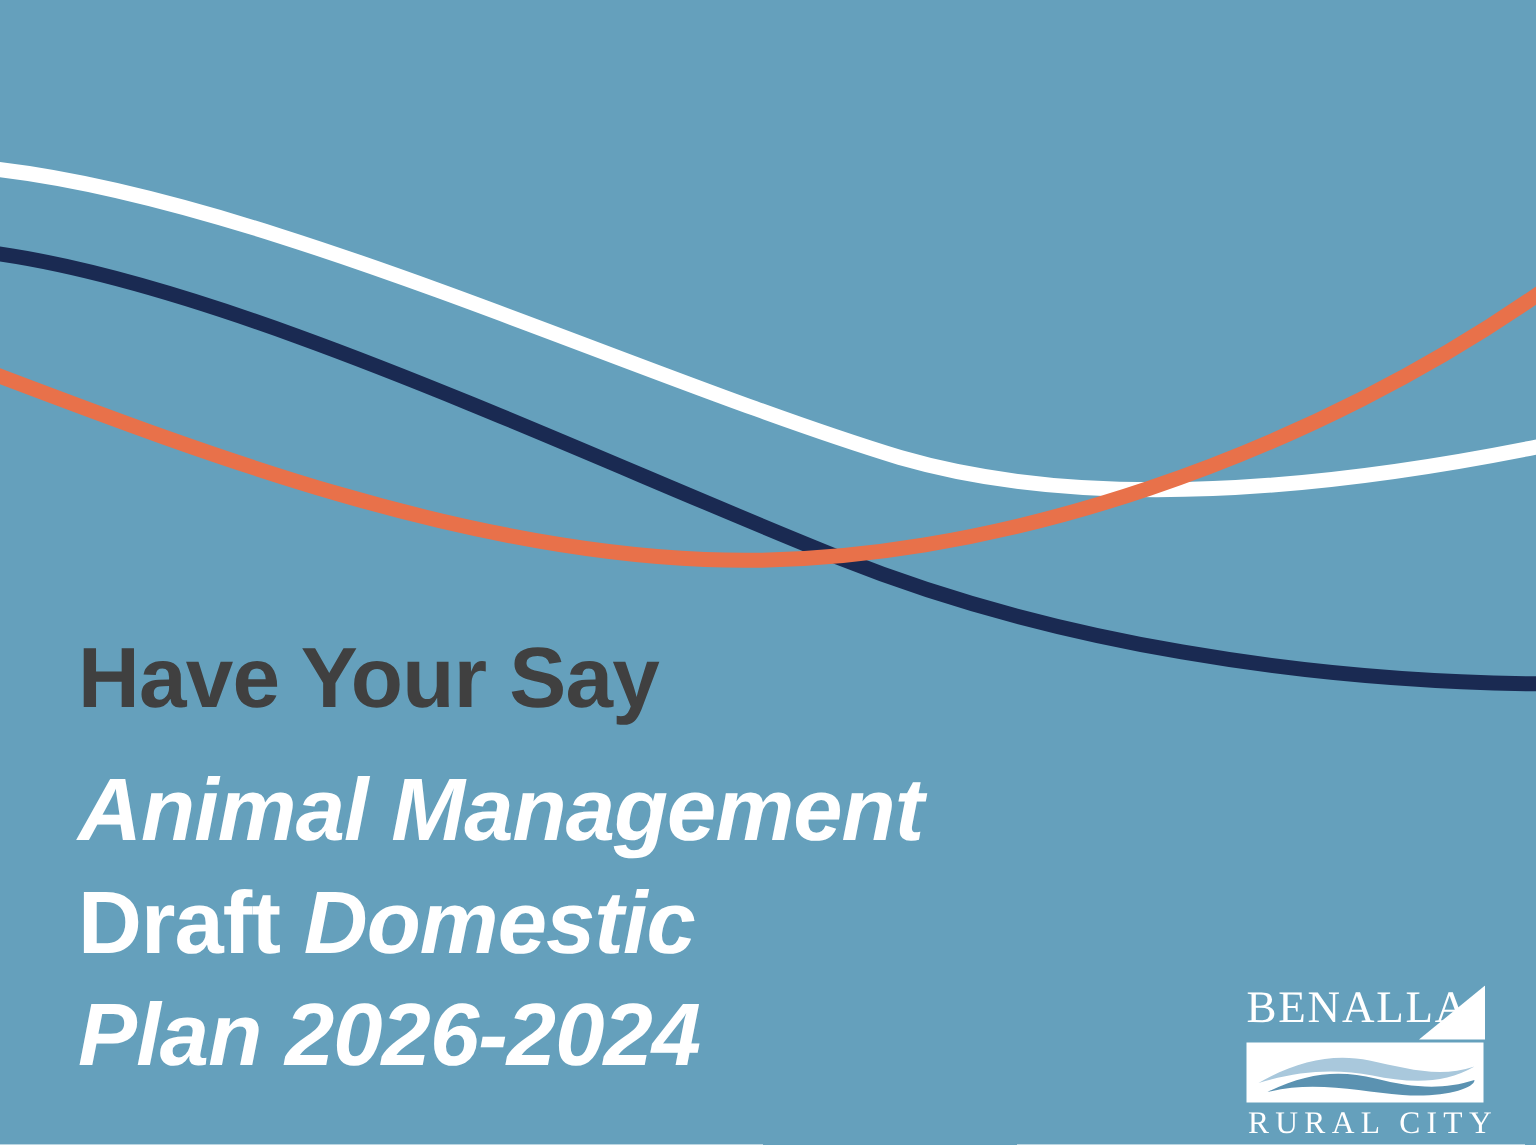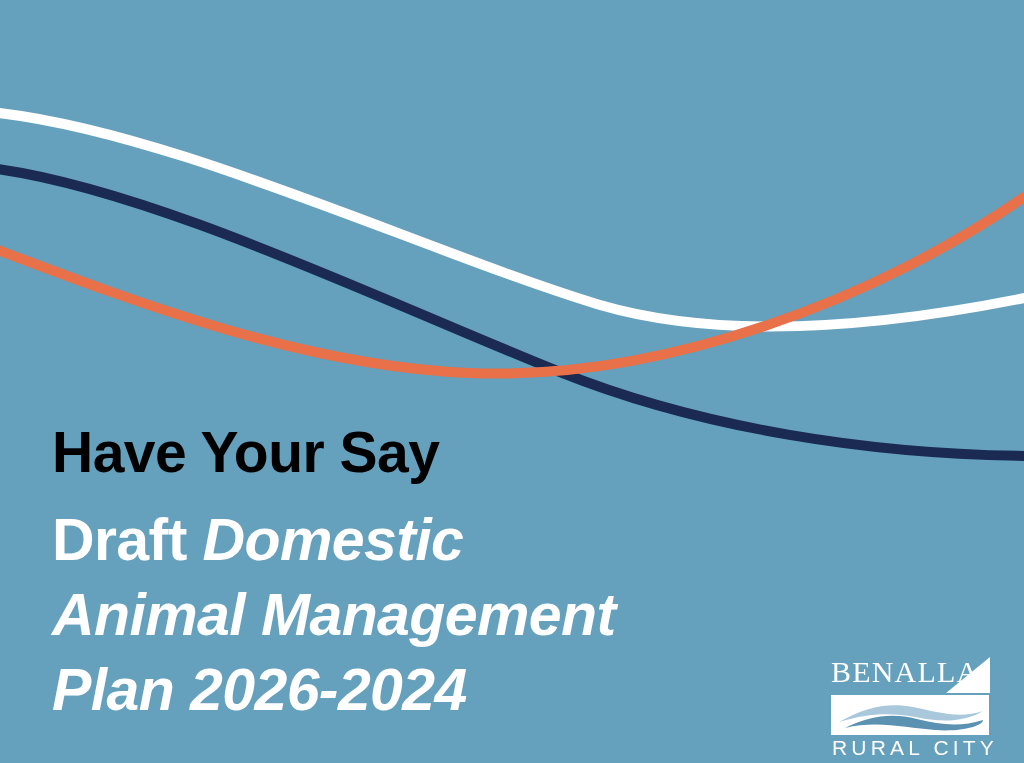--- a/index.html
+++ b/index.html
@@ -24,21 +24,21 @@
   }
   .text-block {
     position: absolute;
     left: 52px;
     top: 424px;
     z-index: 5;
   }
   #eyebrow {
     font-size: 57px;
     font-weight: bold;
-    color: #000000;
+    color: #404040;
     line-height: 1.0;
     letter-spacing: -0.5px;
     margin: 0 0 22px 0;
     white-space: nowrap;
   }
   #title {
     font-size: 59px;
     font-weight: bold;
     color: #ffffff;
     line-height: 1.27;
@@ -84,21 +84,21 @@
     height: 40px;
     background: #ffffff;
   }
   #logo-waves-svg { display: block; width: 158px; height: 40px; }
   #logo-subtitle {
     position: absolute;
     left: 8px;
     top: 80px;
     width: 158px;
     text-align: center;
-    font-family: Liberation Sans, sans-serif;
+    font-family: Liberation Serif, serif;
     font-size: 21px;
     line-height: 24px;
     color: #ffffff;
     letter-spacing: 4.2px;
     white-space: nowrap;
   }
 </style>
 </head>
 <body>
 
@@ -106,22 +106,22 @@
 
   <svg id="bg-canvas" viewBox="0 0 1024 763" preserveAspectRatio="none">
     <path id="curve-white" fill="none" stroke-linecap="round" d="M -10 112 C 170 130, 420 250, 600 305 C 700 334, 840 336, 1034 296" stroke="#ffffff" stroke-width="10"></path>
     <path id="curve-navy" fill="none" stroke-linecap="round" d="M -10 168 C 150 188, 380 300, 560 372 C 700 428, 870 455, 1034 456" stroke="#1a2a52" stroke-width="10"></path>
     <path id="curve-coral" fill="none" stroke-linecap="round" d="M -10 247 C 130 300, 300 366, 470 373 C 660 381, 880 300, 1034 190" stroke="#e8714a" stroke-width="10"></path>
   </svg>
 
   <div class="text-block">
     <div id="eyebrow">Have Your Say</div>
     <div id="title">
+      <span class="tline ital">Animal Management</span>
       <span class="tline"><span class="upright">Draft </span><span class="ital">Domestic</span></span>
-      <span class="tline ital">Animal Management</span>
       <span class="tline ital">Plan 2026-2024</span>
     </div>
   </div>
 
   <div id="logo">
     <div id="logo-wordmark">BENALLA</div>
     <svg id="logo-sail" viewBox="0 0 44 38">
       <polygon points="44,0 44,36 0,36" fill="#ffffff"></polygon>
     </svg>
     <div id="logo-waves-box">

